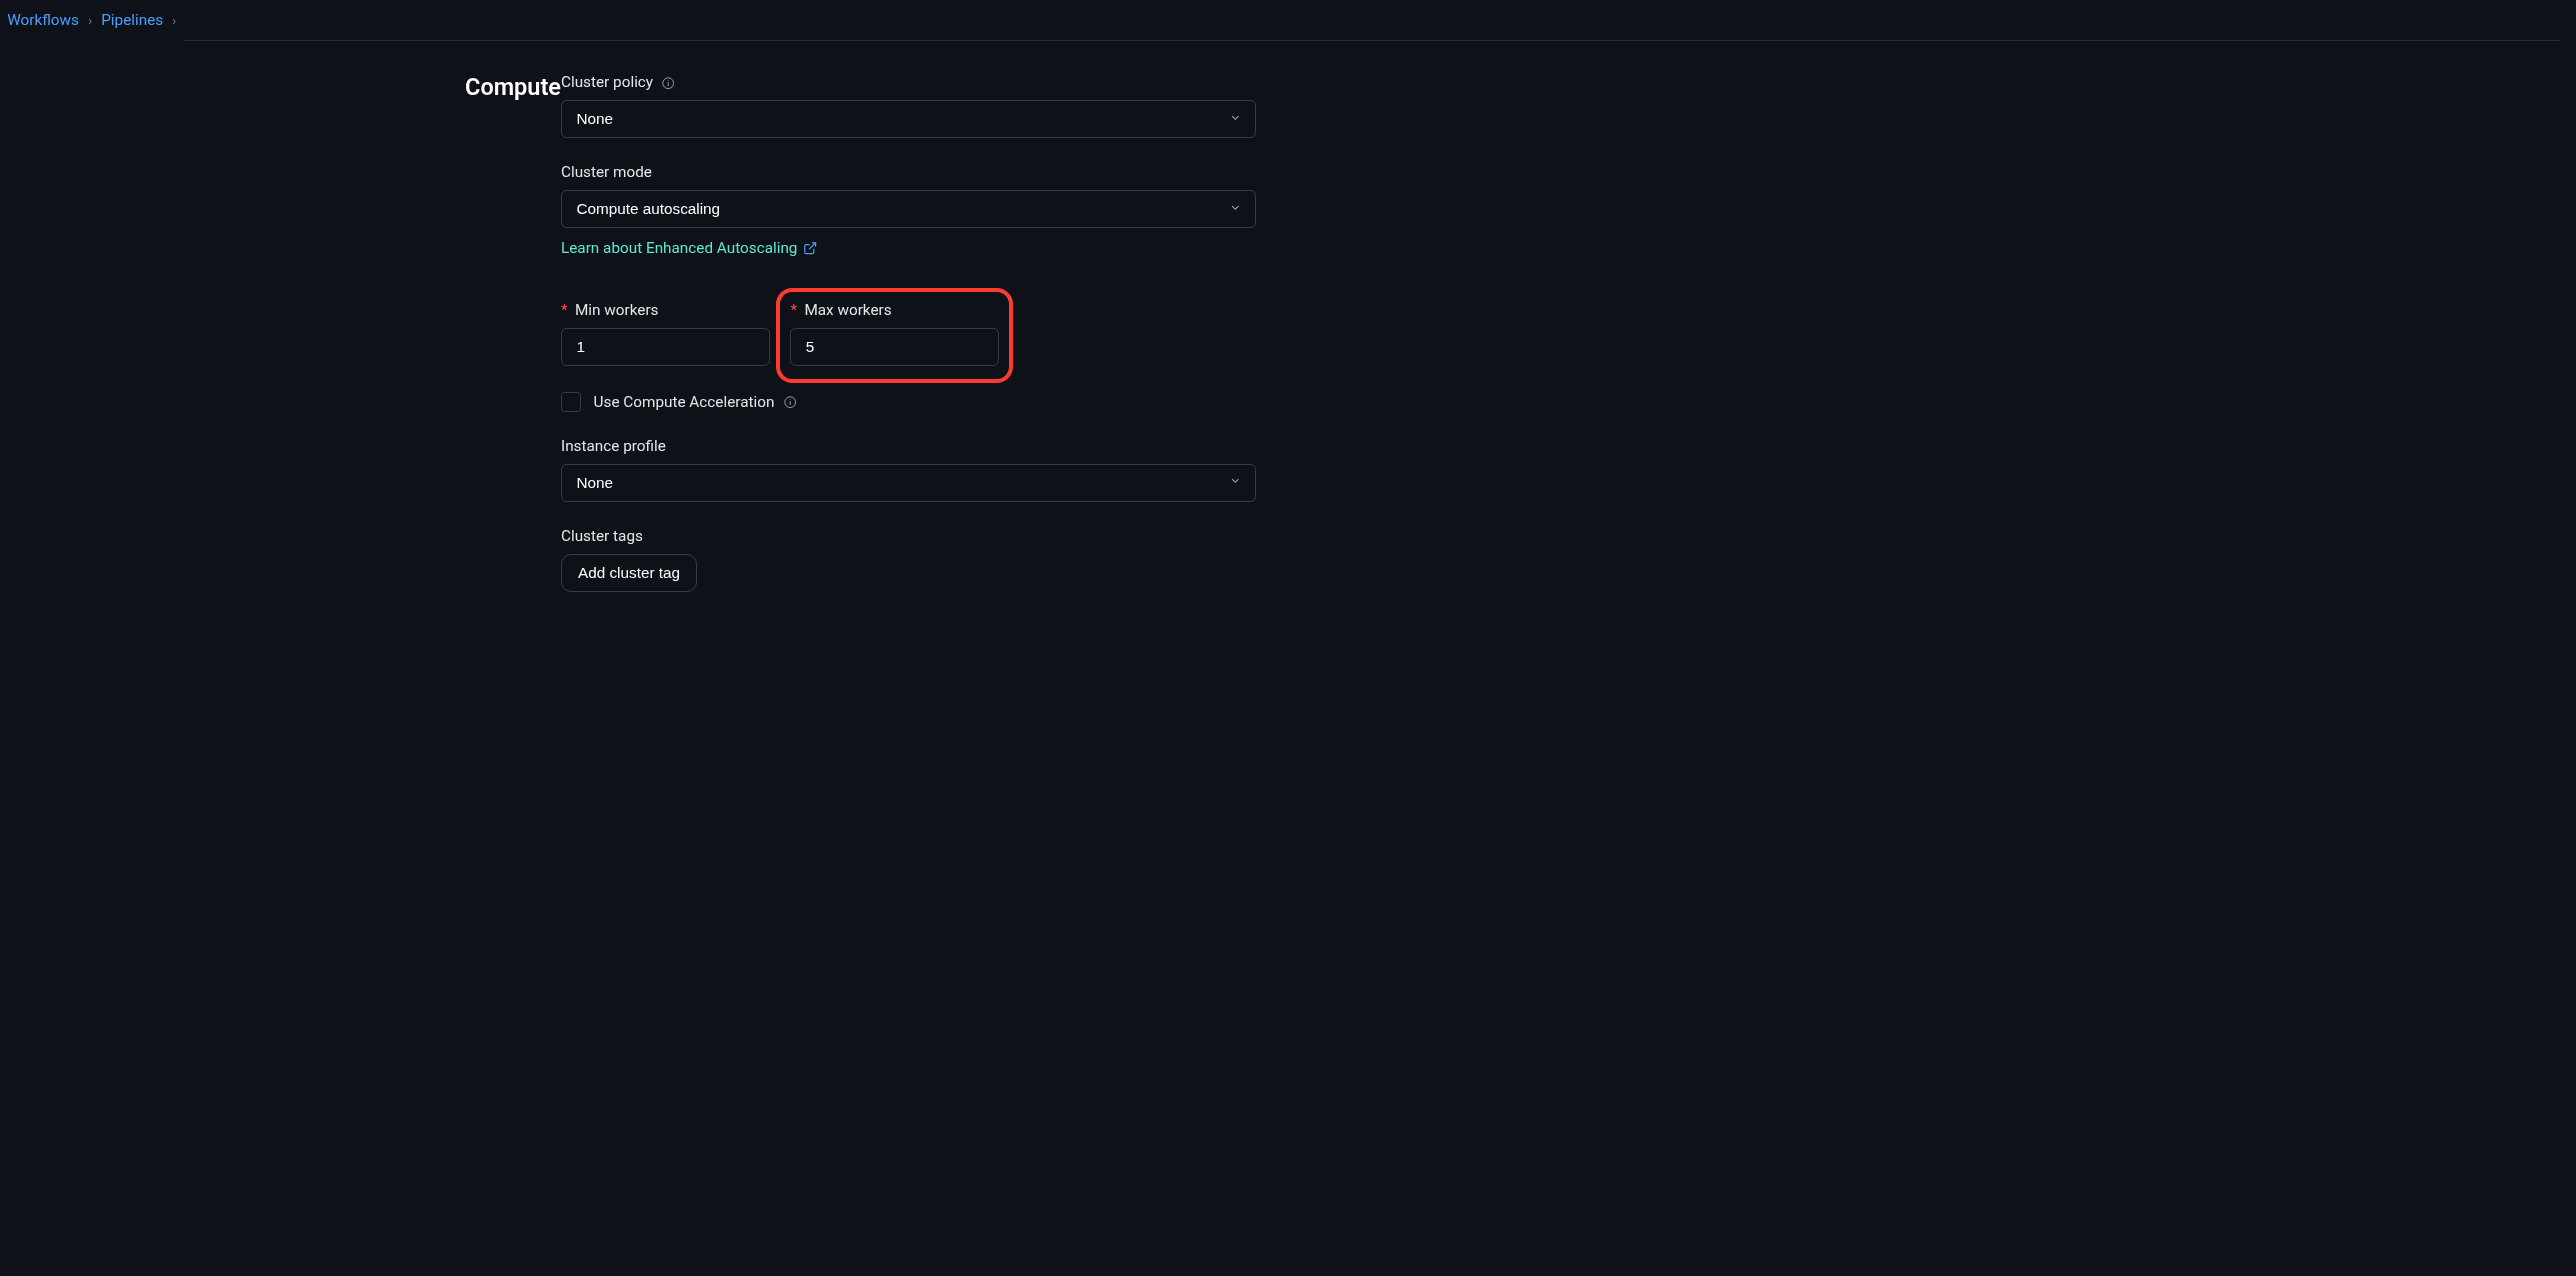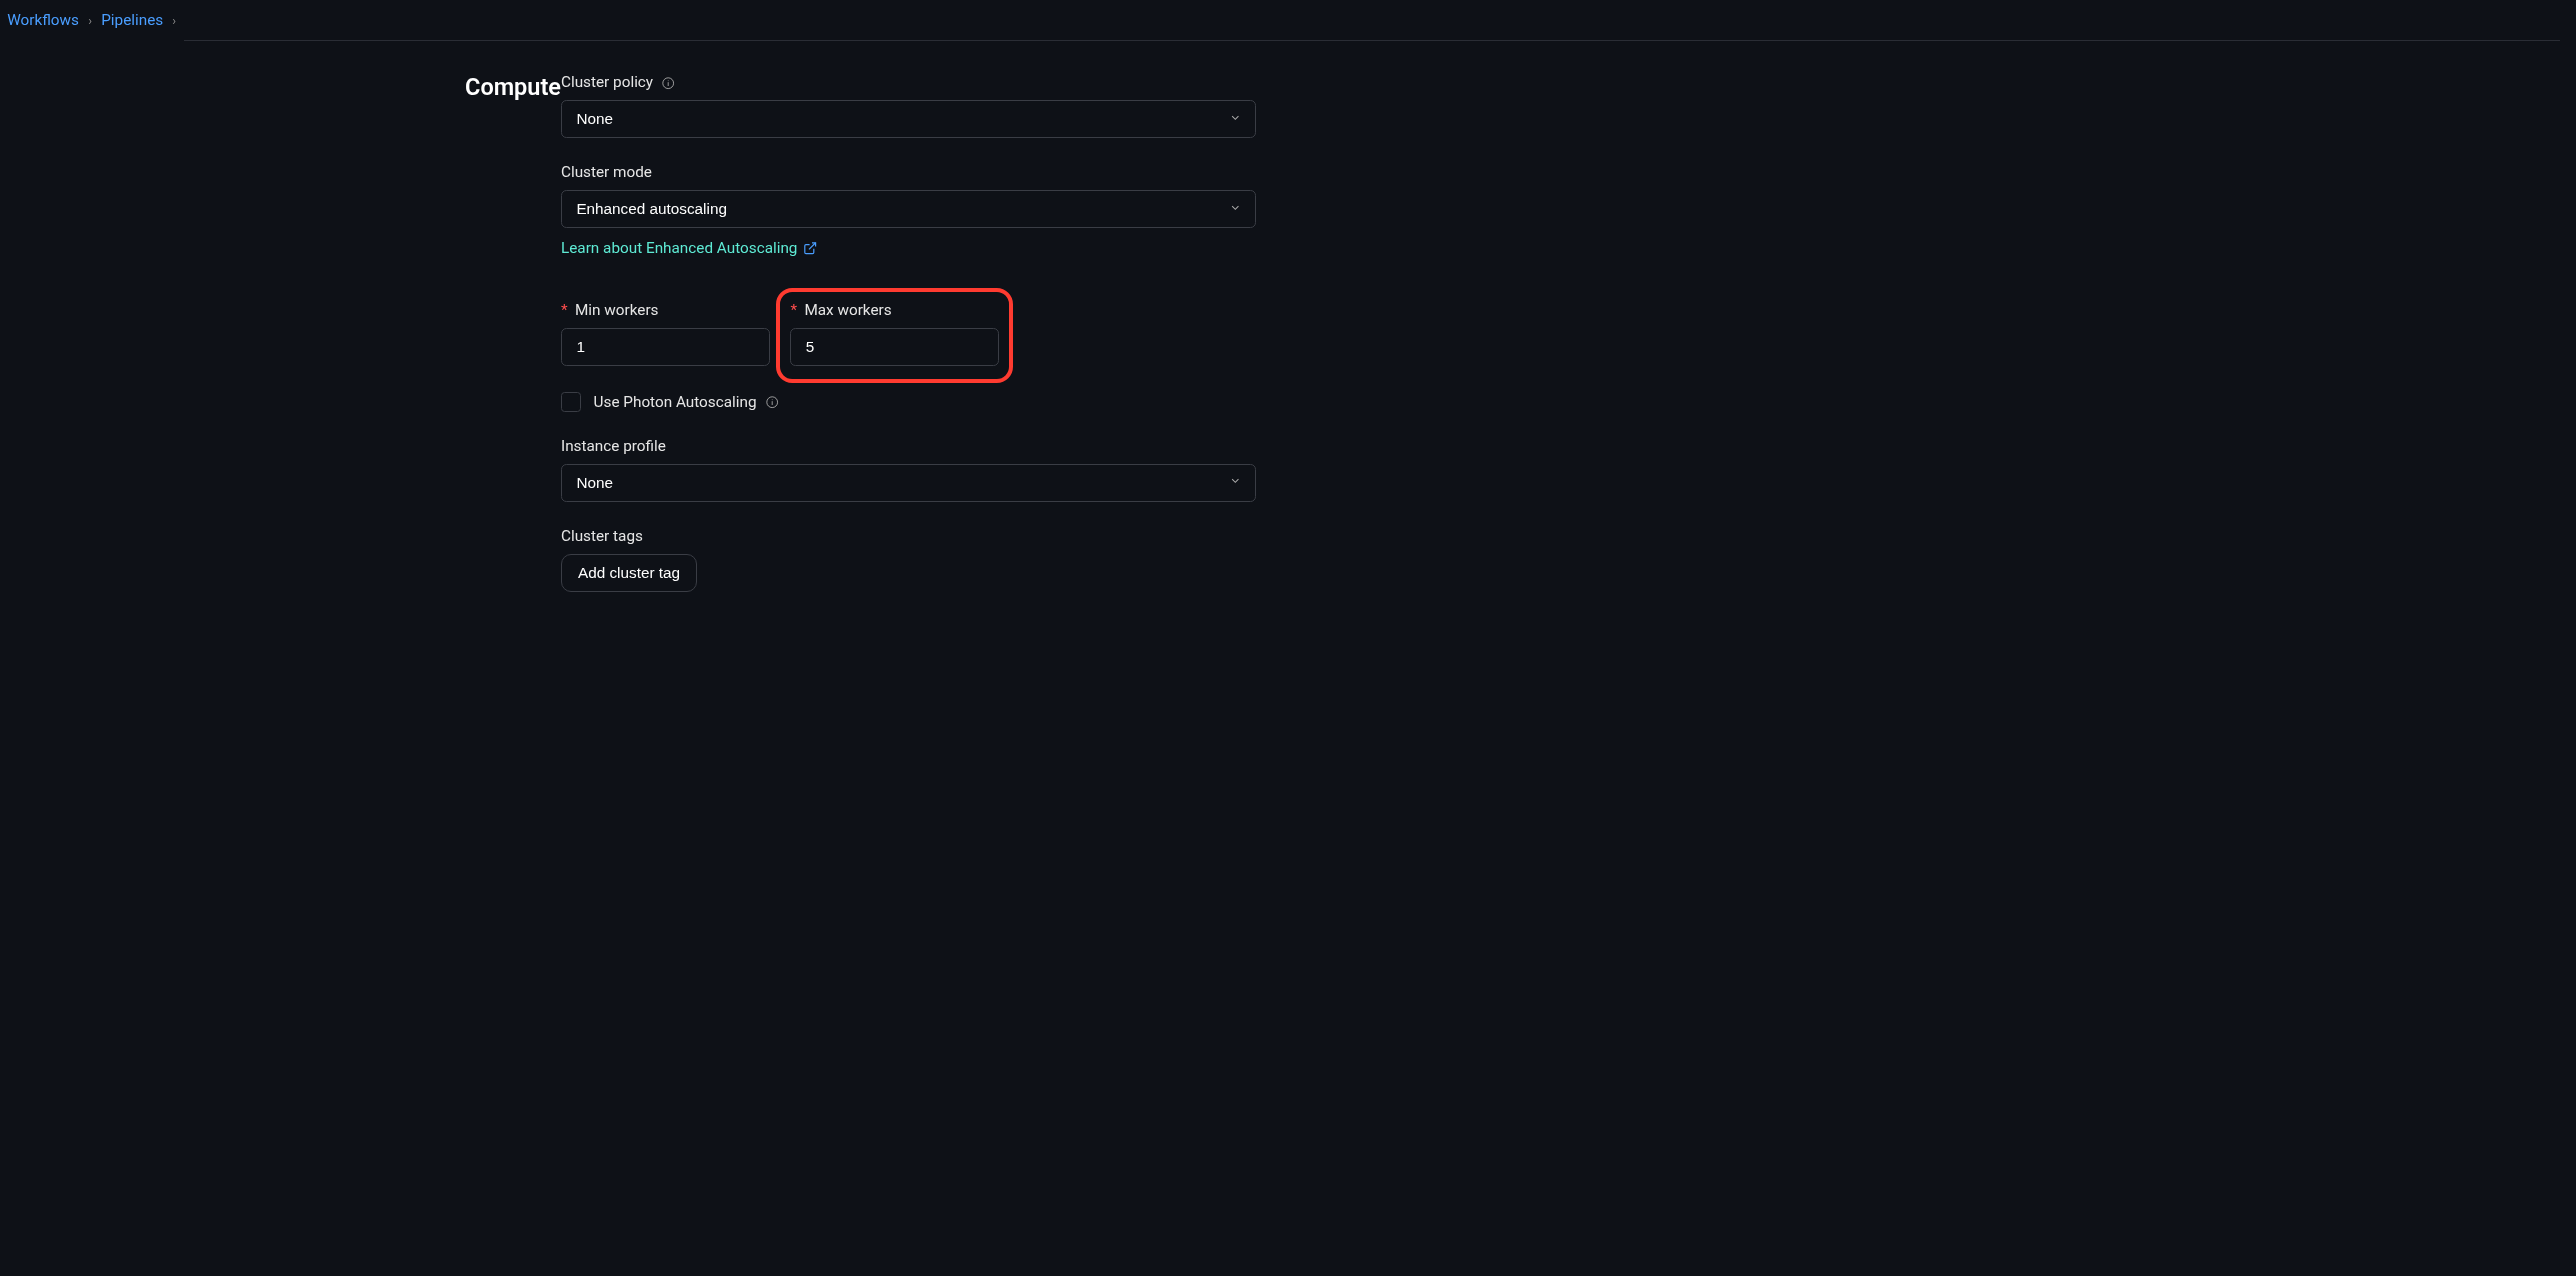--- a/index.html
+++ b/index.html
@@ -203,21 +203,21 @@
           <svg viewBox="0 0 24 24">
               <polyline points="6 9 12 15 18 9"></polyline>
             </svg>
         </span>
       </div>
     </div>
 
     <div class="form-group">
       <label class="form-label">Cluster mode</label>
       <div class="select-wrapper">
-        <button class="select-input">Enhanced autoscaling</button>
+        <button class="select-input">Compute autoscaling</button>
         <span class="chevron-icon">
           <svg viewBox="0 0 24 24">
               <polyline points="6 9 12 15 18 9"></polyline>
             </svg>
         </span>
       </div>
       <a href="#" class="help-link">
         <span>Learn about Enhanced Autoscaling</span>
         <svg viewBox="0 0 24 24">
             <path d="M18 13v6a2 2 0 0 1-2 2H5a2 2 0 0 1-2-2V8a2 2 0 0 1 2-2h6"></path>
@@ -243,21 +243,21 @@
             <span>Max workers</span>
           </label>
           <input type="text" class="text-input" value="5" style="">
         </div>
       </div>
     </div>
 
     <div class="checkbox-row">
       <button class="checkbox"></button>
       <span class="checkbox-label">
-        <span>Use Photon Autoscaling</span>
+        <span>Use Compute Acceleration</span>
         <span class="info-icon">
           <svg viewBox="0 0 24 24">
               <circle cx="12" cy="12" r="9" stroke-width="1.5"></circle>
               <line x1="12" y1="11" x2="12" y2="16" stroke-width="1.5" stroke-linecap="round"></line>
               <circle cx="12" cy="8" r="0.8" fill="#aaa" stroke="none"></circle>
             </svg>
         </span>
       </span>
     </div>
 

